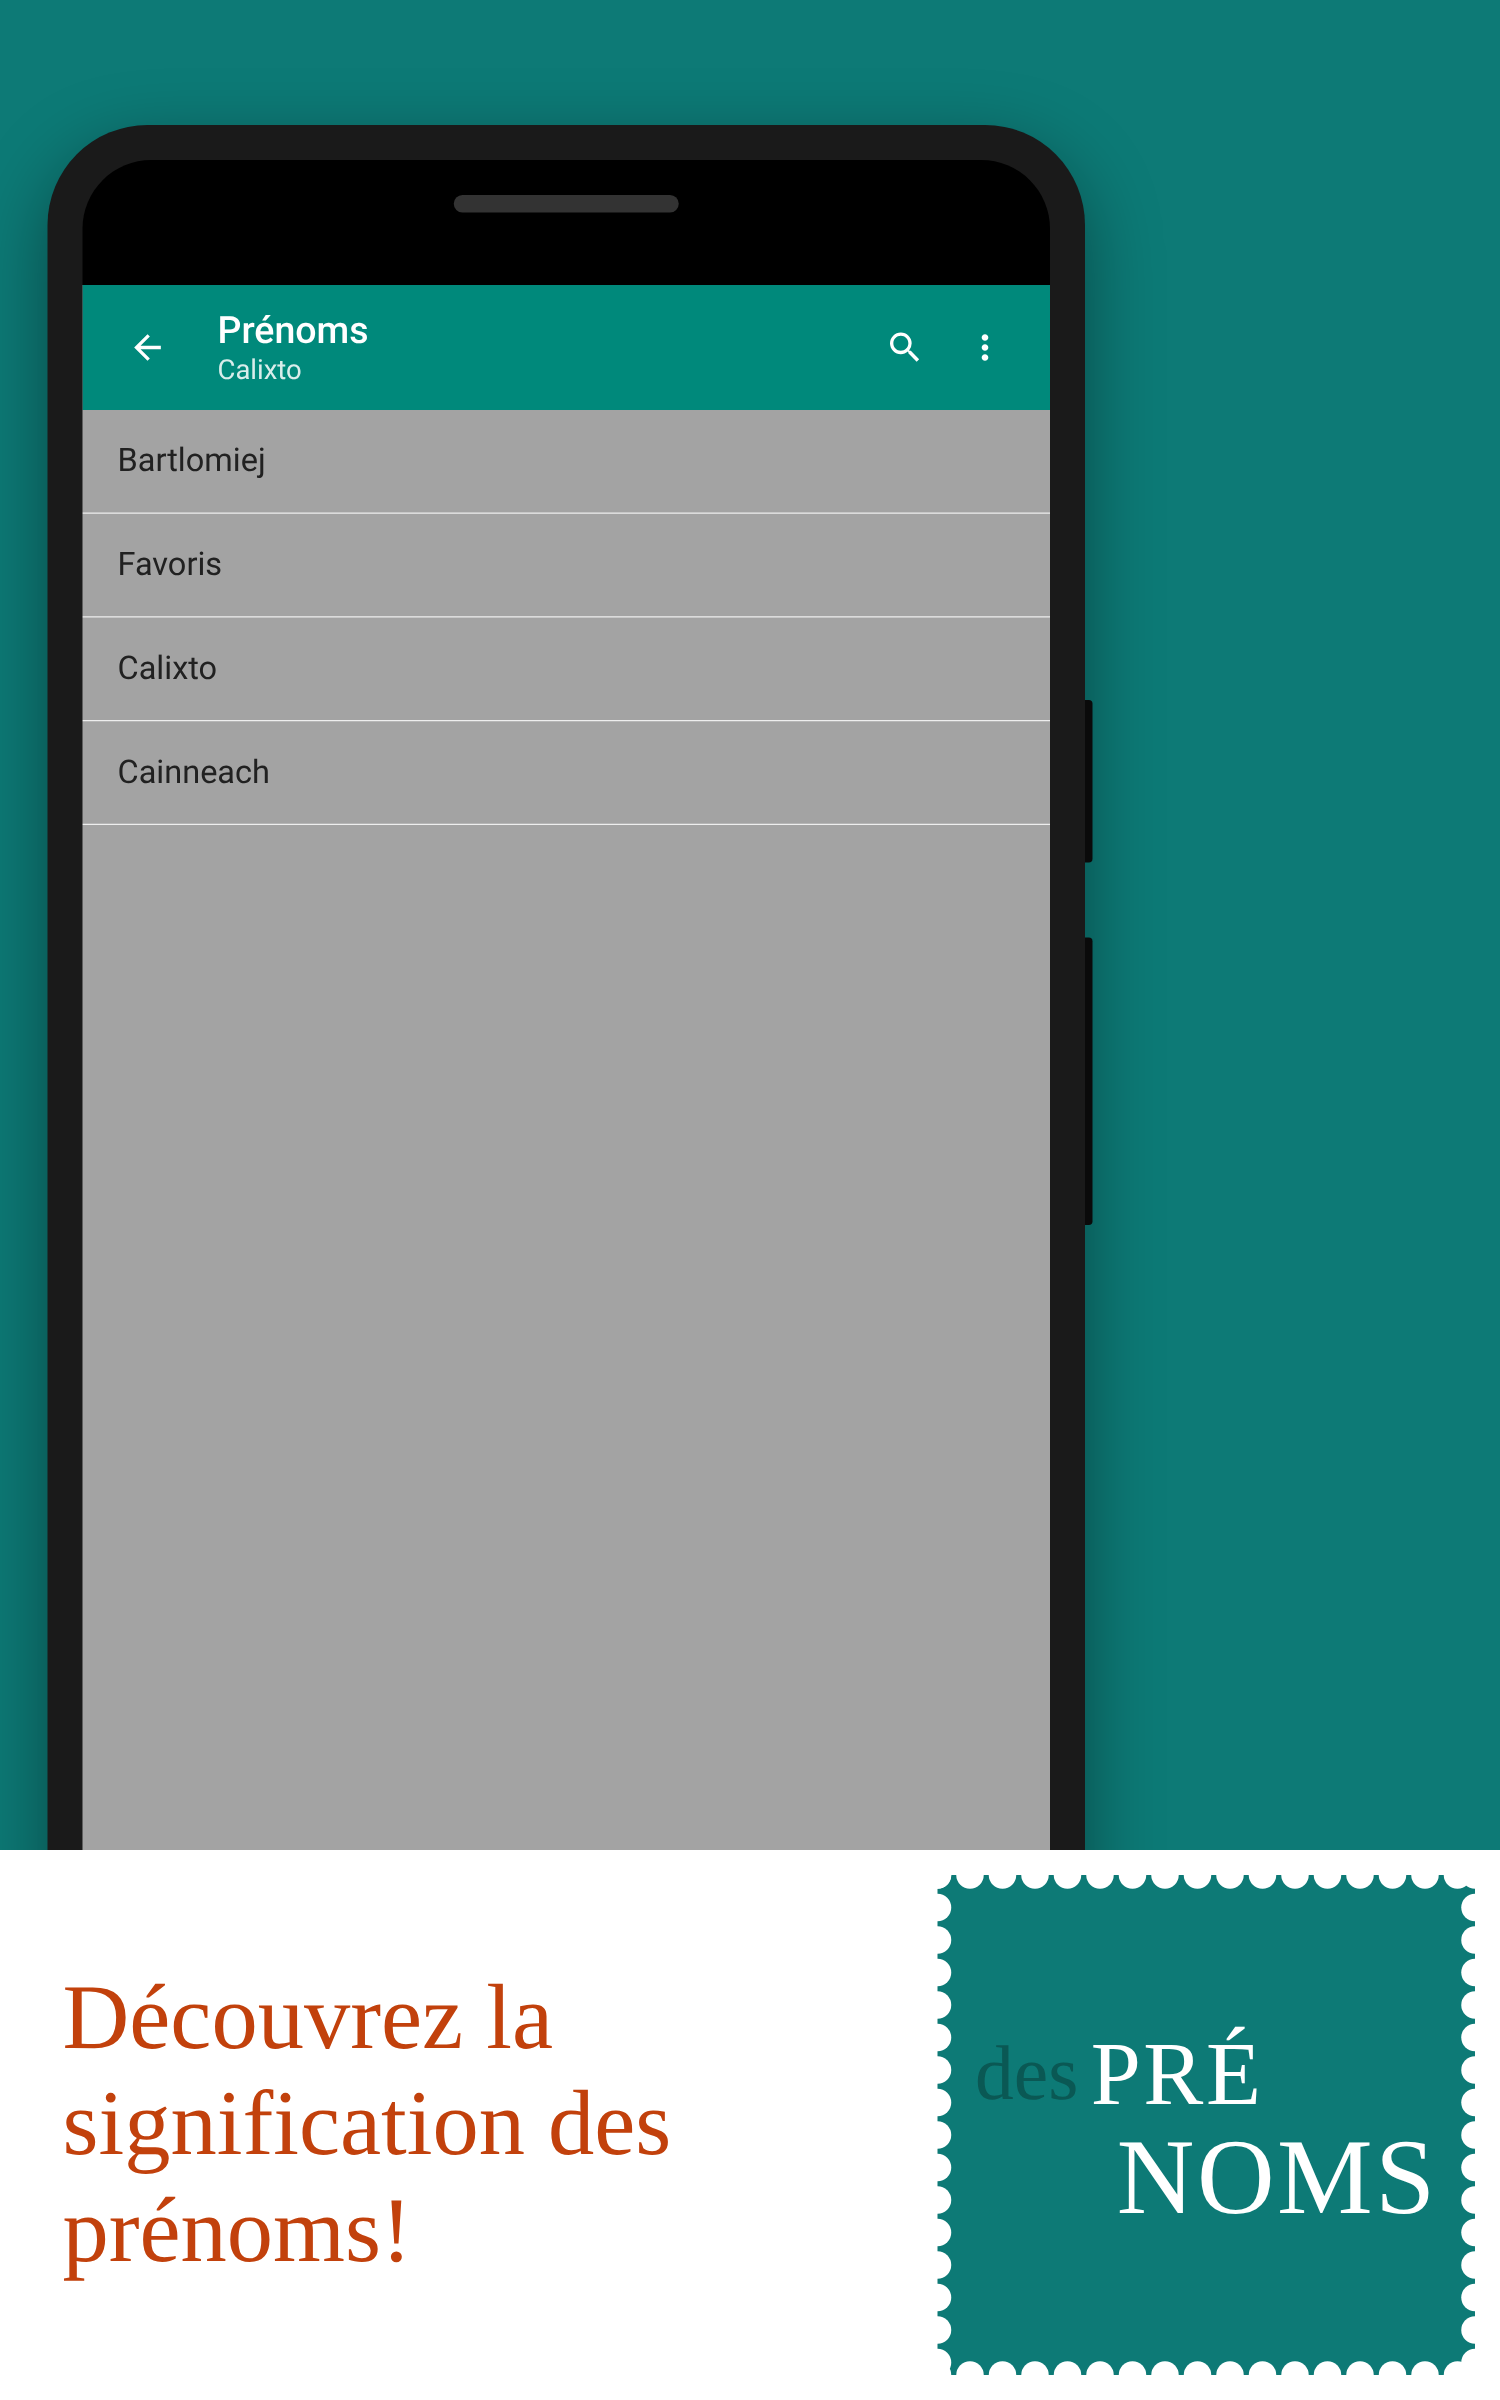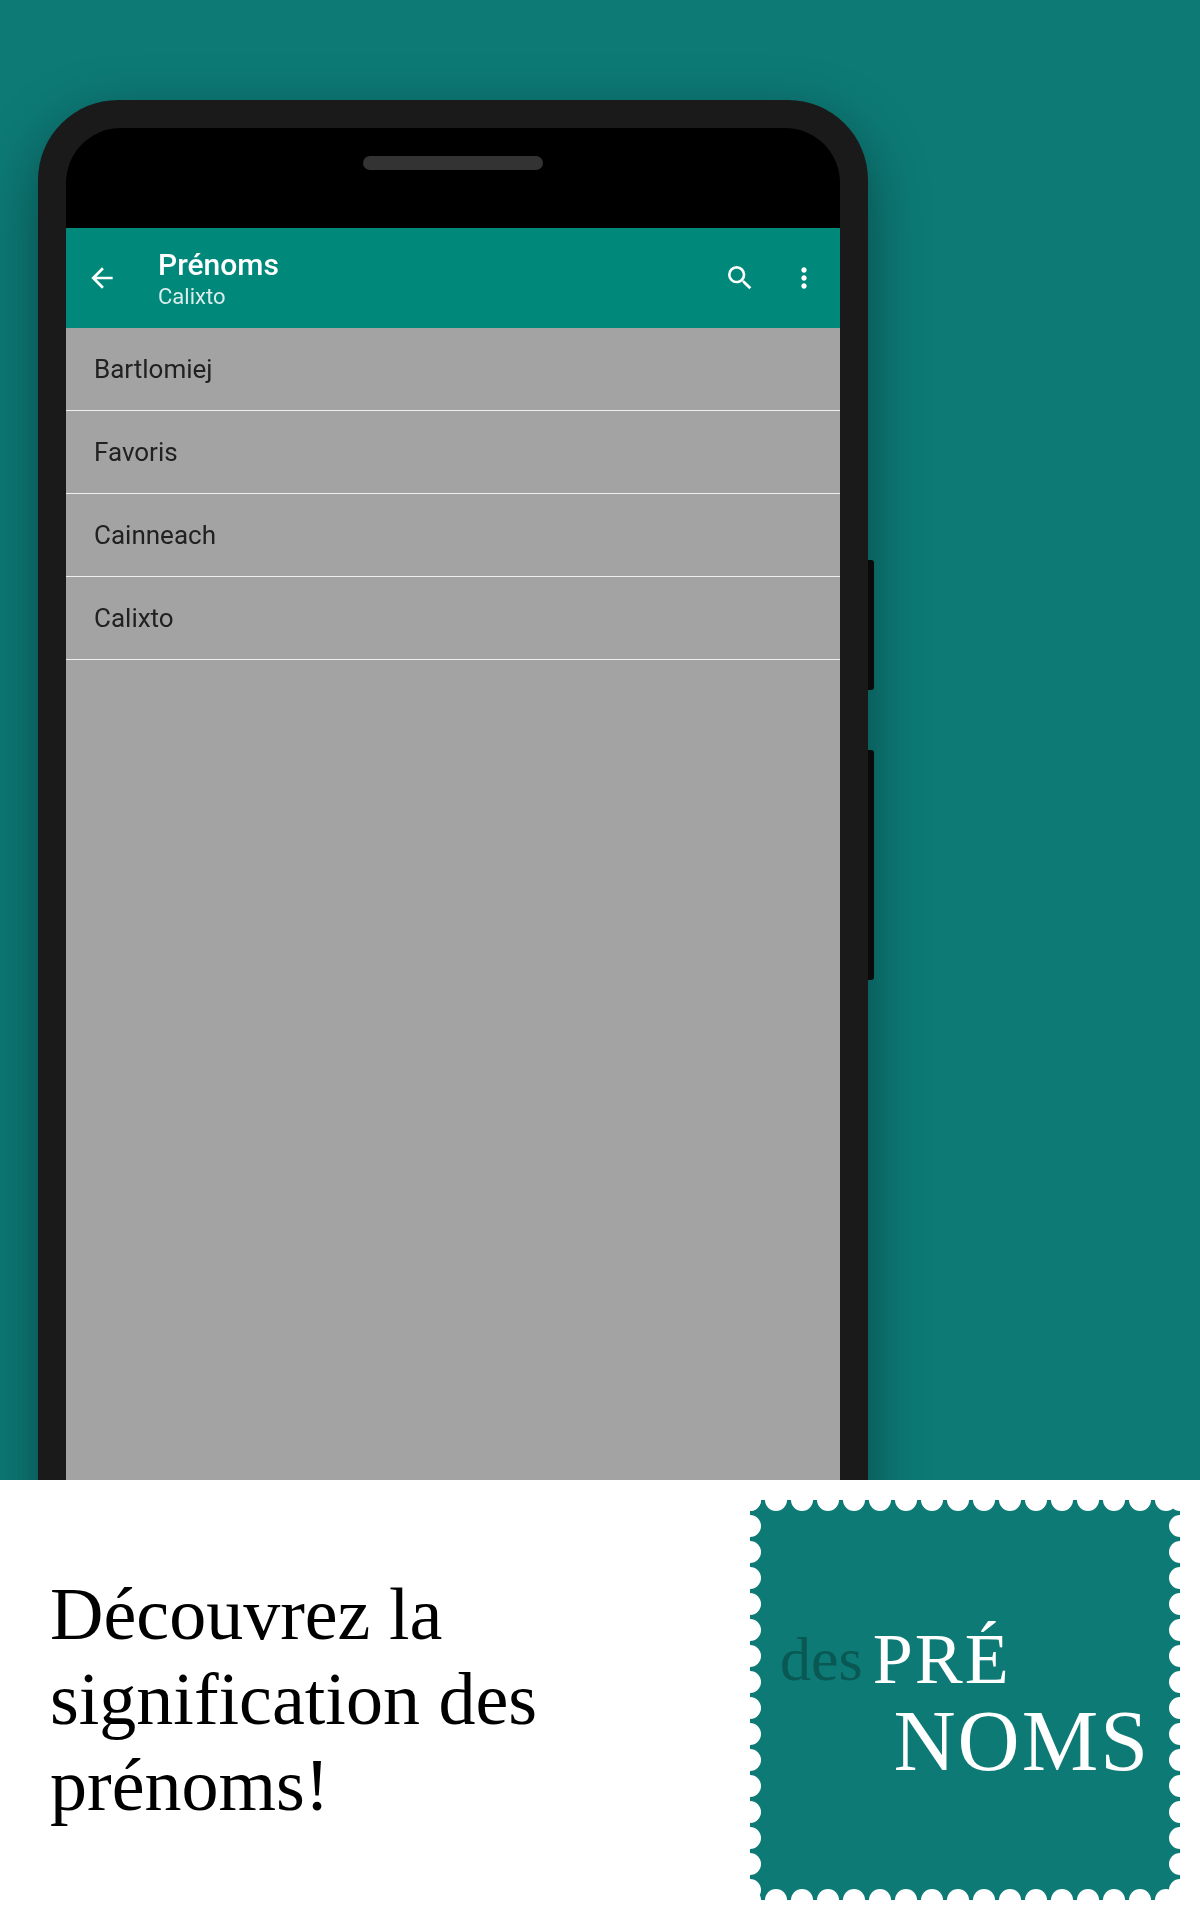--- a/index.html
+++ b/index.html
@@ -78,21 +78,21 @@
       bottom: 0;
       background: #fafafa;
       display: flex;
       flex-direction: column;
     }
     .app-bar {
       background: #00897b;
       height: 100px;
       display: flex;
       align-items: center;
-      padding: 0 12px;
+      padding: 0 28px;
       color: white;
     }
     .back-arrow {
       width: 48px;
       height: 48px;
       display: flex;
       align-items: center;
       justify-content: center;
       cursor: pointer;
     }
@@ -139,21 +139,21 @@
       background: white;
       display: flex;
       align-items: center;
     }
     .slogan {
       flex: 1;
       padding: 40px 40px 40px 50px;
       font-family: Georgia, "Times New Roman", serif;
       font-size: 74px;
       line-height: 1.15;
-      color: #000000;
+      color: #c2410c;
       font-weight: 400;
     }
     .logo-stamp {
       width: 430px;
       height: 400px;
       margin-right: 20px;
       background: #0d7a76;
       position: relative;
       display: flex;
       flex-direction: column;
@@ -244,22 +244,22 @@
         </div>
         <div class="more-icon">
           <svg width="32" height="32" viewBox="0 0 24 24" fill="white">
             <path d="M12 8c1.1 0 2-.9 2-2s-.9-2-2-2-2 .9-2 2 .9 2 2 2zm0 2c-1.1 0-2 .9-2 2s.9 2 2 2 2-.9 2-2-.9-2-2-2zm0 6c-1.1 0-2 .9-2 2s.9 2 2 2 2-.9 2-2-.9-2-2-2z"></path>
           </svg>
         </div>
       </div>
       <div class="list">
         <div class="list-item">Bartlomiej</div>
         <div class="list-item">Favoris</div>
+        <div class="list-item">Calixto</div>
         <div class="list-item">Cainneach</div>
-        <div class="list-item">Calixto</div>
       </div>
     </div>
   </div>
 </div>
 
 <div class="bottom-banner">
   <div class="slogan">Découvrez la signification des prénoms!</div>
   <div class="logo-stamp">
     <div class="stamp-scallop" id="scallop">
         <div class="stamp-edge" style="left: -11px; top: -11px;"></div>

